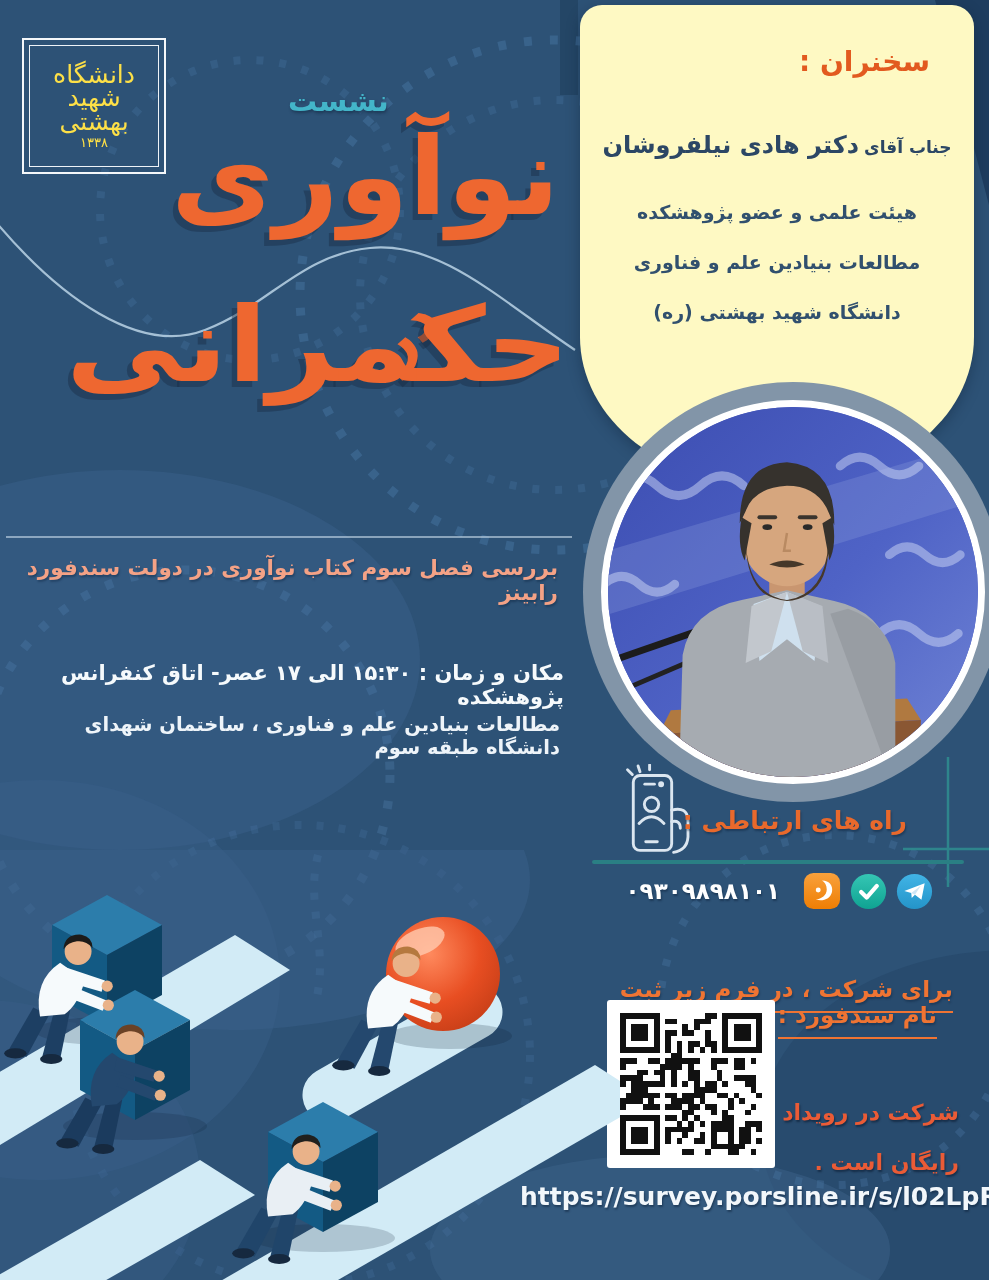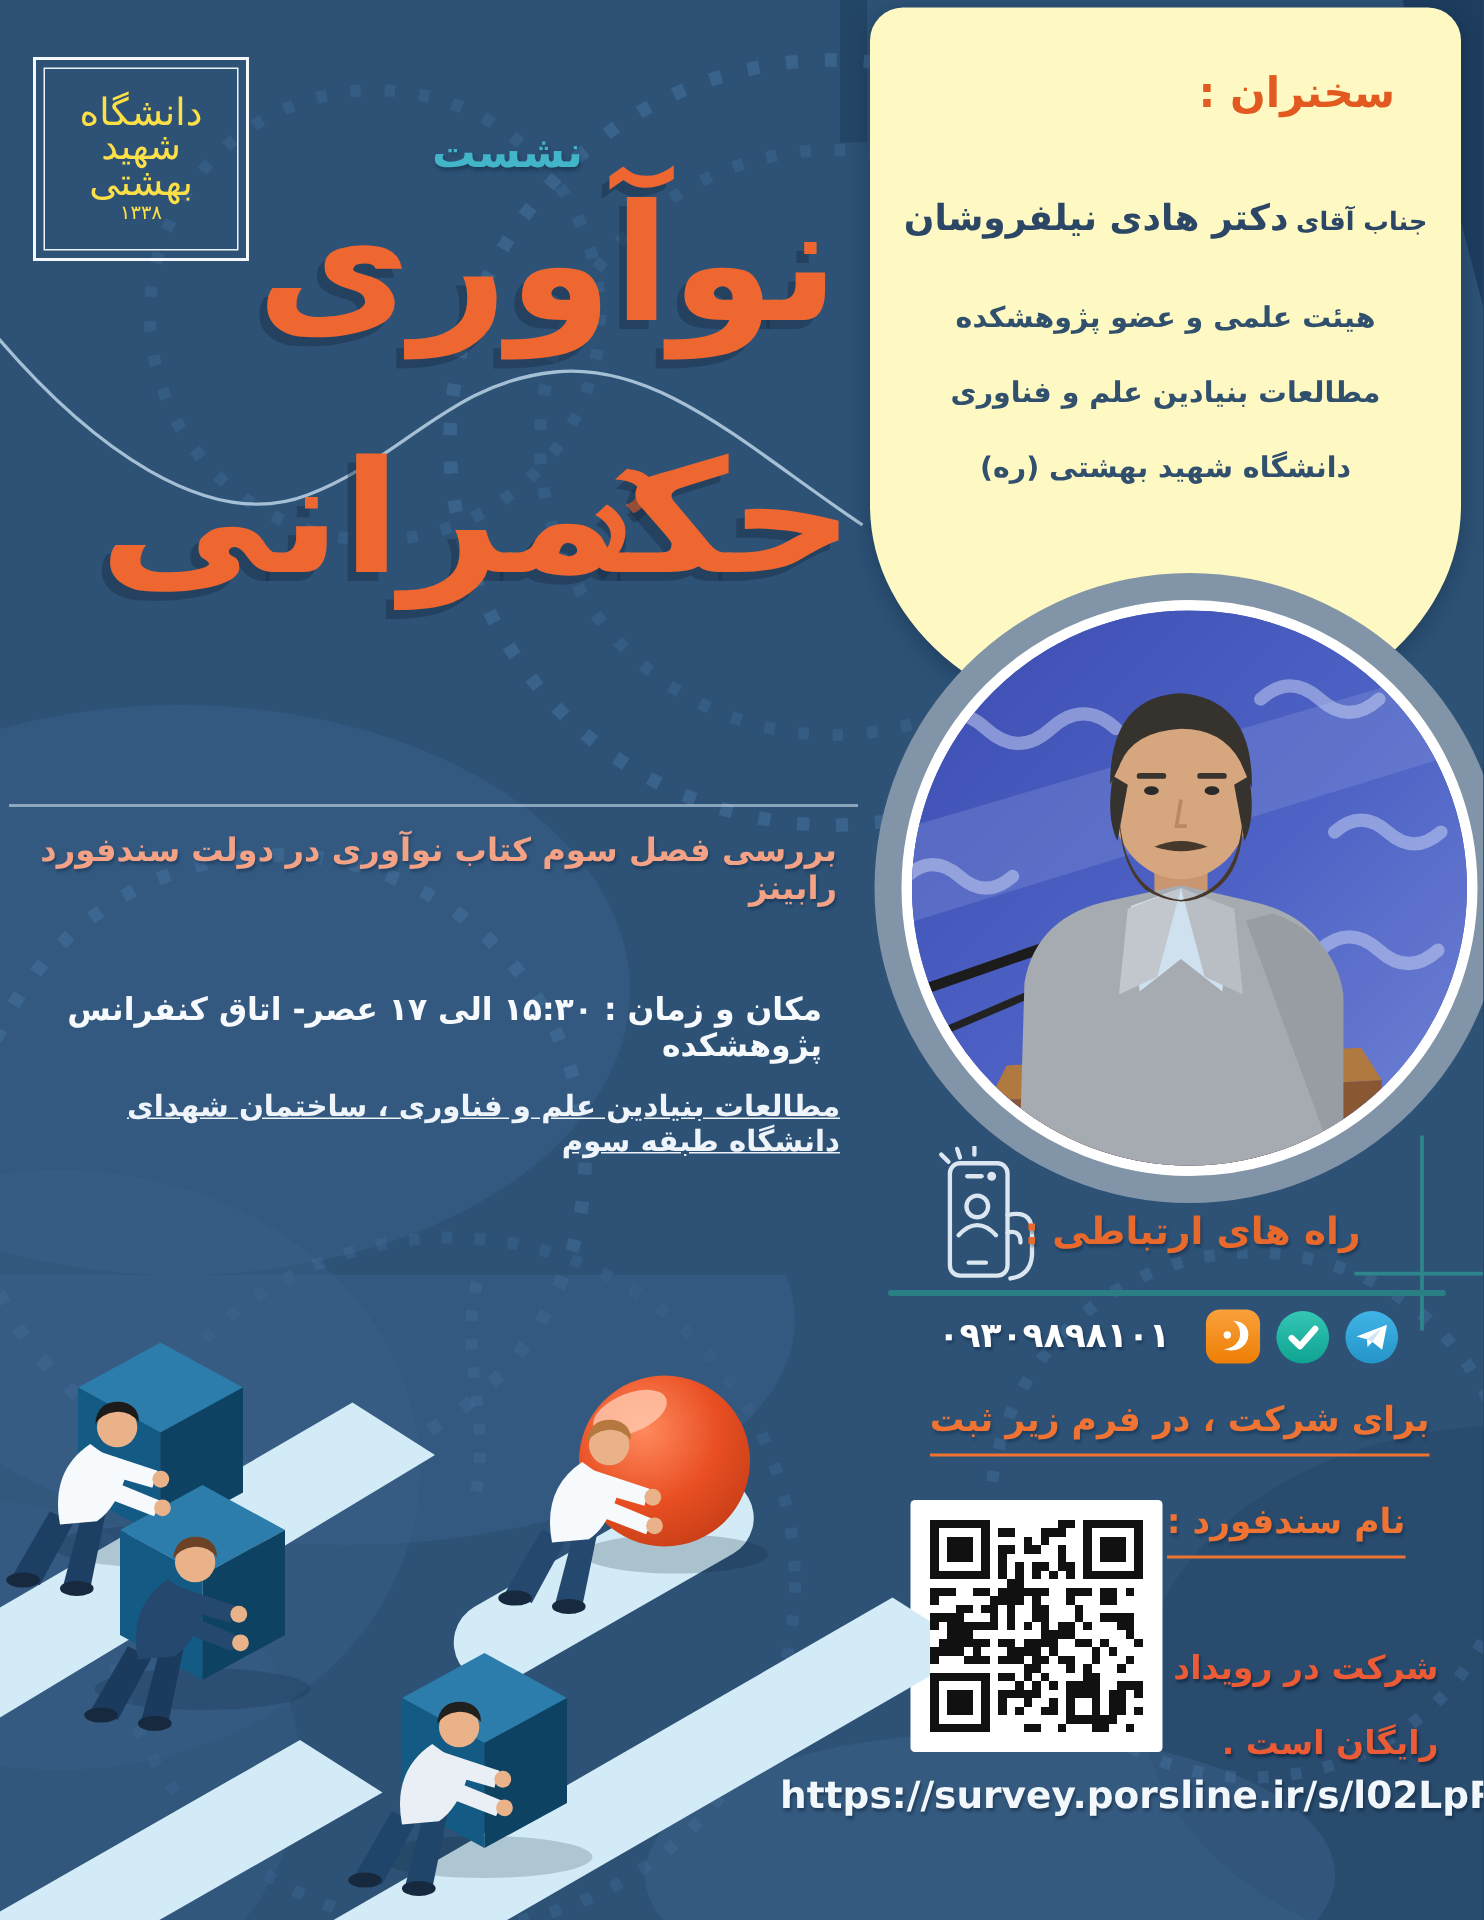--- a/index.html
+++ b/index.html
@@ -44,22 +44,22 @@
     transform:scaleX(1.12);transform-origin:right top;
   }
 
   
   .left-col{position:absolute;left:0;top:520px;width:576px;text-align:right;}
   .date{color:#fff;font-size:35px;font-weight:bold;padding-left:10px;padding-right:28px;
     text-shadow:1px 2px 3px rgba(10,30,55,.4);}
   .date-rule{height:2px;background:rgba(215,232,244,.55);margin:16px 4px 0 6px;}
   .topic{color:#f4a286;font-size:21.5px;font-weight:bold;margin-top:17px;padding:0 18px;
     text-shadow:1px 2px 2px rgba(10,30,55,.35);}
-  .venue1{color:#f6fafc;font-size:21px;font-weight:bold;margin-top:56px;padding:0 28px;}
-  .venue2{color:#eef4f9;font-size:19.5px;font-weight:bold;margin-top:17px;padding:0 16px;text-decoration:underline;}
+  .venue1{color:#f6fafc;font-size:21px;font-weight:bold;margin-top:56px;padding:0 12px;}
+  .venue2{color:#eef4f9;font-size:19.5px;font-weight:bold;margin-top:4px;padding:0 16px;}
 
   
   .panel{
     position:absolute;left:580px;top:5px;width:394px;height:482px;background:#fef9c3;
     border-radius:22px 22px 190px 190px / 22px 22px 150px 150px;
     box-shadow:0 4px 14px rgba(10,25,45,.35);
   }
   .panel-heading{position:absolute;right:44px;top:40px;color:#e25a1f;font-size:28px;font-weight:bold;}
   .panel-name{position:absolute;top:126px;width:100%;text-align:center;color:#2c4765;white-space:nowrap;}
   .panel-name .pfx{font-size:17px;font-weight:bold;}
@@ -77,21 +77,21 @@
   .contact-heading{position:absolute;right:82px;top:806px;color:#e8692c;font-size:25px;font-weight:bold;
     text-shadow:1px 2px 2px rgba(10,30,55,.4);}
   .phone-svg{position:absolute;left:606px;top:764px;}
   .contact-rule{position:absolute;left:592px;top:860px;width:372px;height:4px;background:#2a7f84;border-radius:2px;}
   .phone-row{position:absolute;right:56px;top:872px;display:flex;align-items:center;gap:9px;}
   .phone-num{color:#fff;font-size:23px;font-weight:bold;margin-inline-start:14px;
     text-shadow:1px 2px 2px rgba(10,30,55,.45);}
   .app-icon{width:37px;height:37px;}
   .reg{color:#ef7433;font-size:23px;font-weight:bold;padding-bottom:9px;
     border-bottom:2.5px solid #ef7433;text-shadow:1px 2px 2px rgba(10,30,55,.35);}
-  .reg1{position:absolute;right:36px;top:934px;}
+  .reg1{position:absolute;right:36px;top:976px;}
   .reg2{position:absolute;right:52px;top:1002px;}
   .qr-box{position:absolute;left:607px;top:1000px;width:168px;height:168px;background:#fff;
     border-radius:3px;padding:13px;}
   .free{color:#ea5b36;font-size:22px;font-weight:bold;text-shadow:1px 2px 2px rgba(5,20,40,.5);margin-top:36px;}
   .free1{position:absolute;right:30px;top:1064px;}
   .free2{position:absolute;right:30px;top:1114px;}
   .url{position:absolute;left:520px;top:1182px;width:448px;text-align:center;direction:ltr;
     color:#f2f7fb;font-size:25px;font-weight:bold;text-shadow:1px 2px 2px rgba(5,20,40,.4);}
 
   

